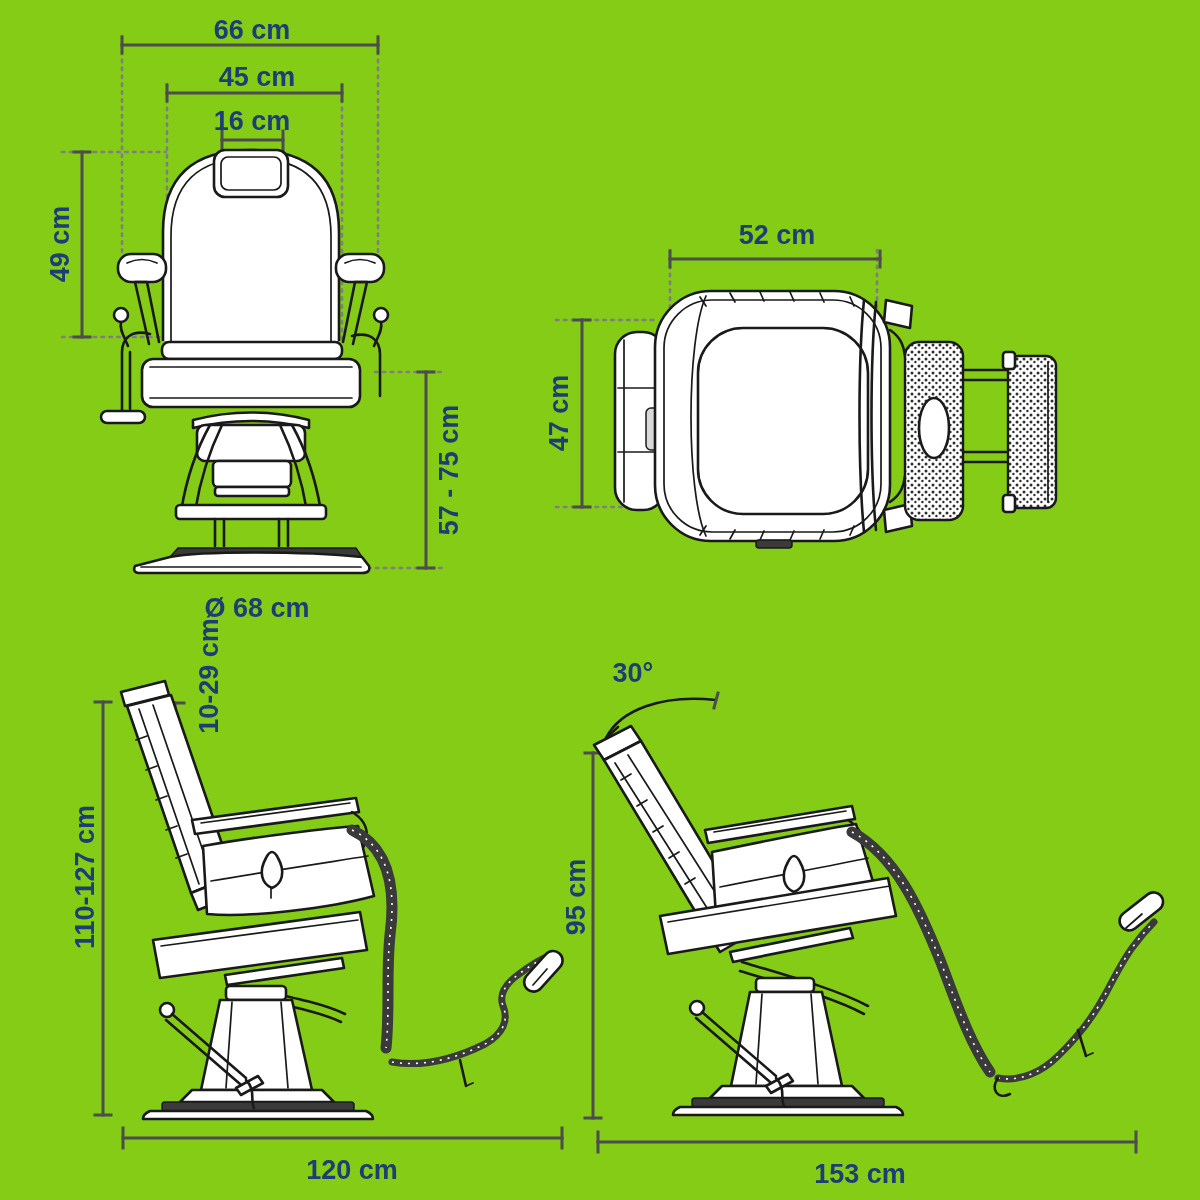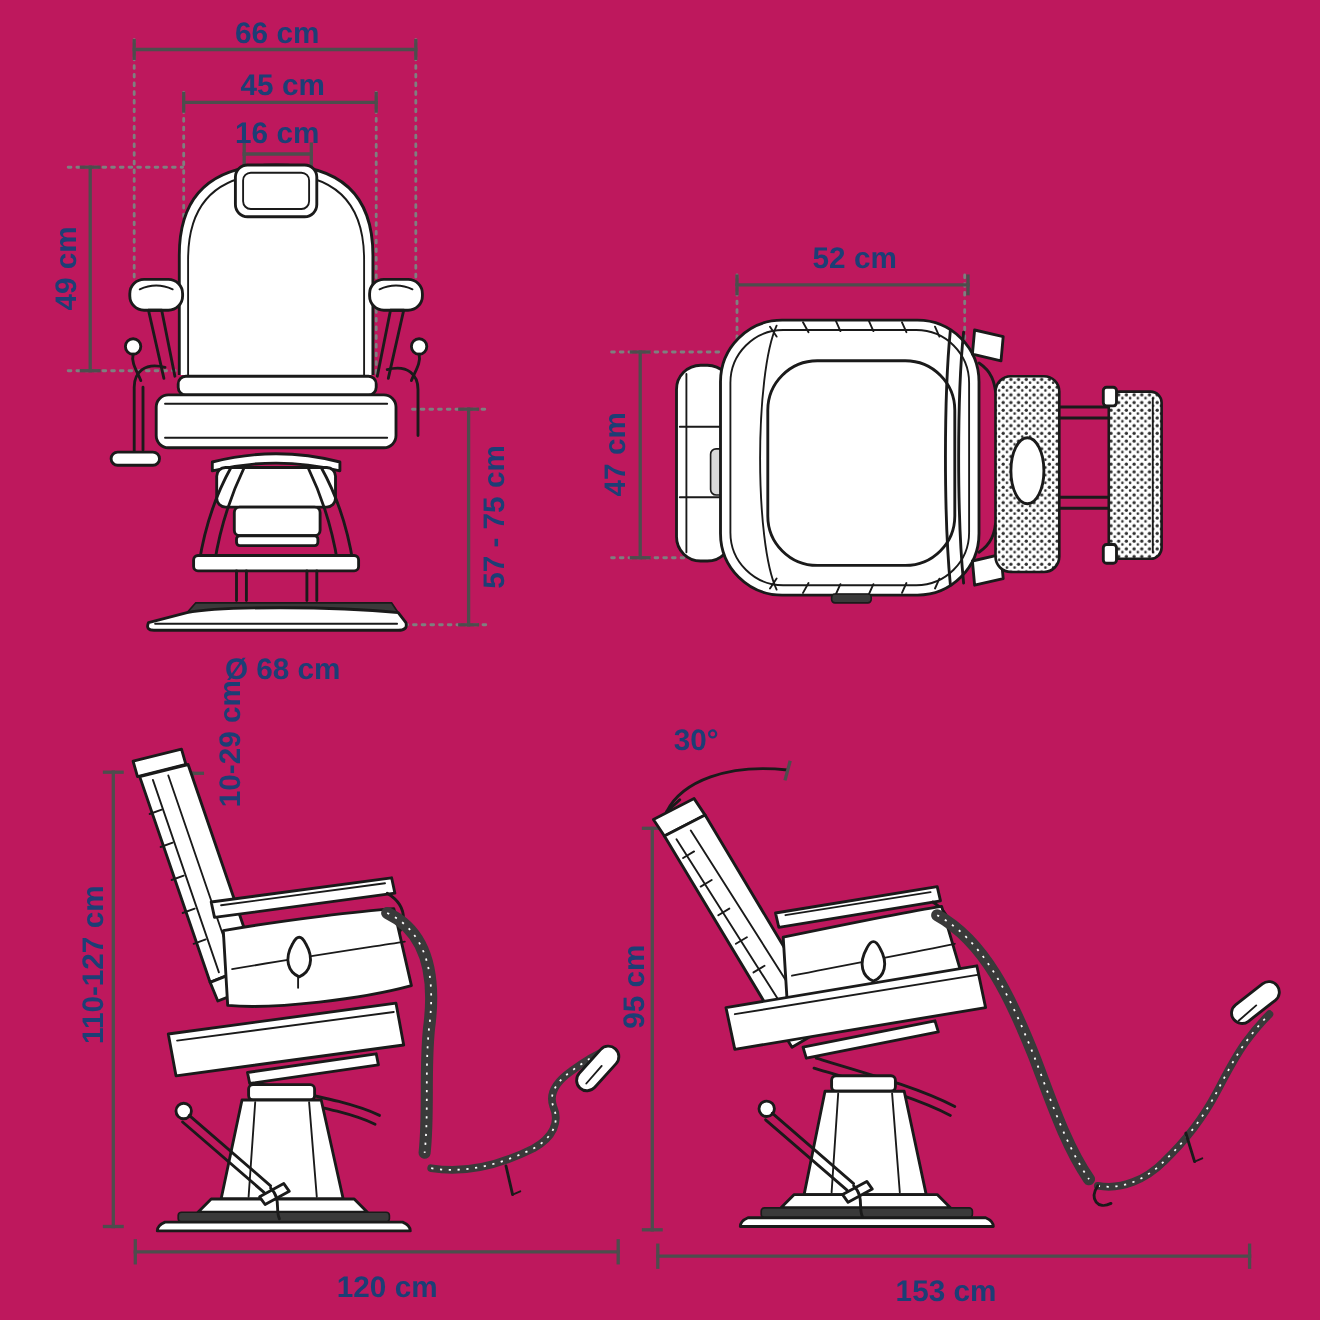--- a/index.html
+++ b/index.html
@@ -13,21 +13,21 @@
   .draw{stroke:var(--draw,#1a1a1a);stroke-width:2.6;fill:none;stroke-linejoin:round;stroke-linecap:round;}
   .drawf{stroke:var(--draw,#1a1a1a);stroke-width:2.6;fill:#fff;stroke-linejoin:round;}
   .thin{stroke-width:1.7;}
   .darkstroke{stroke:var(--dark,#3a3a3a);fill:none;stroke-linecap:round;}
   .darkfill{fill:var(--dark,#3a3a3a);stroke:var(--draw,#1a1a1a);stroke-width:1.5;}
   .texline{stroke:#fff;stroke-width:1.6;fill:none;stroke-dasharray:2 6;}
 </style>
 </head>
 <body>
 
-<div class="canvas" style="background: #be185d;">
+<div class="canvas" style="background: #84cc16;">
 <svg width="1200" height="1200" viewBox="0 0 1200 1200">
   <defs>
     <pattern id="stip" width="7" height="7" patternUnits="userSpaceOnUse">
       <rect width="7" height="7" fill="#ffffff"></rect>
       <circle cx="2" cy="2" r="1.5" fill="#2e2e2e"></circle>
       <circle cx="5.4" cy="5" r="1.2" fill="#2e2e2e"></circle>
     </pattern>
   </defs>
 
   <g>

